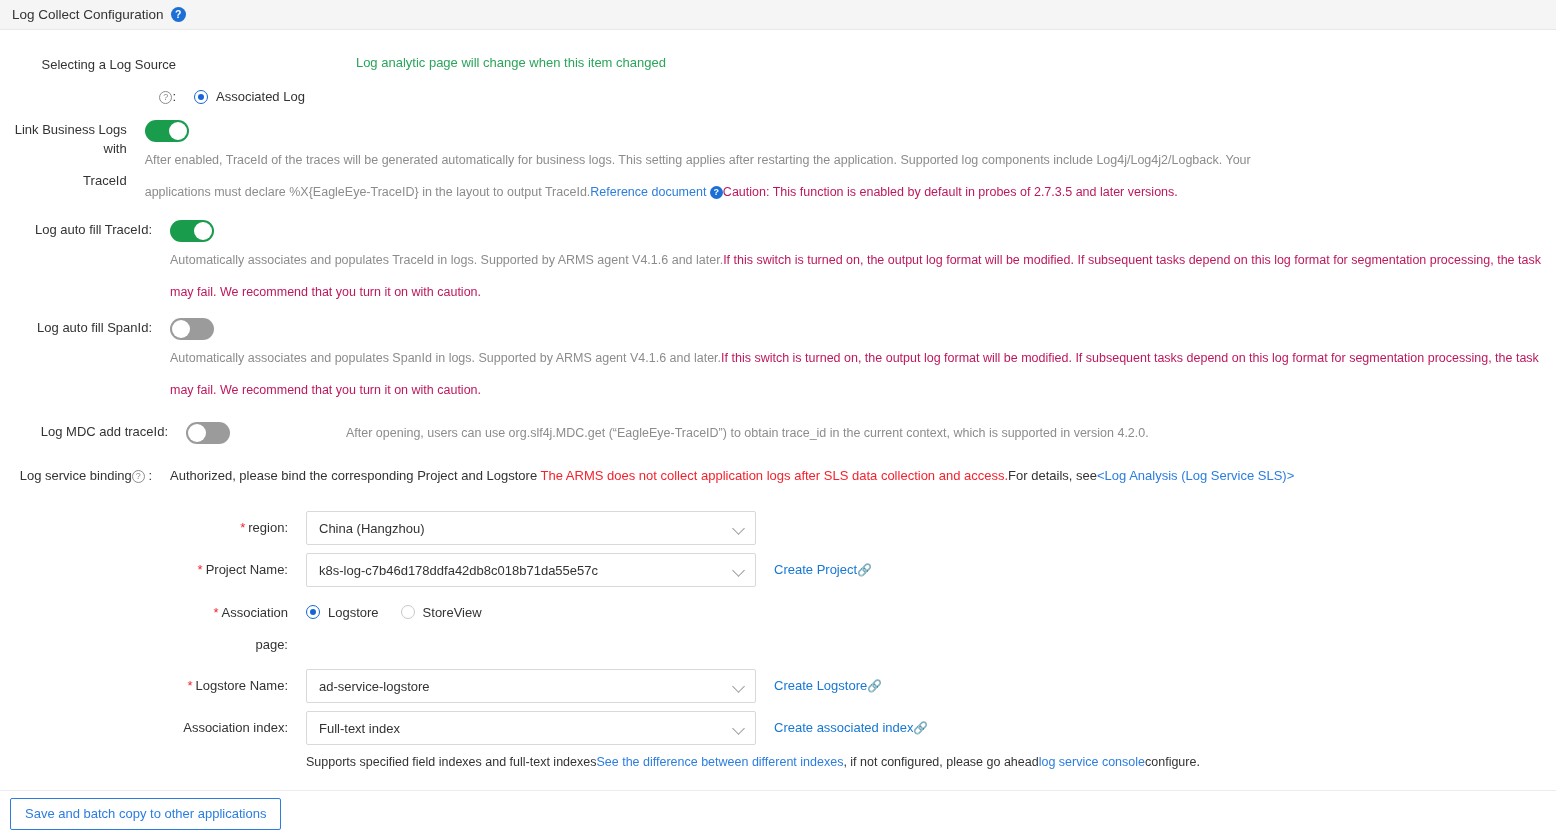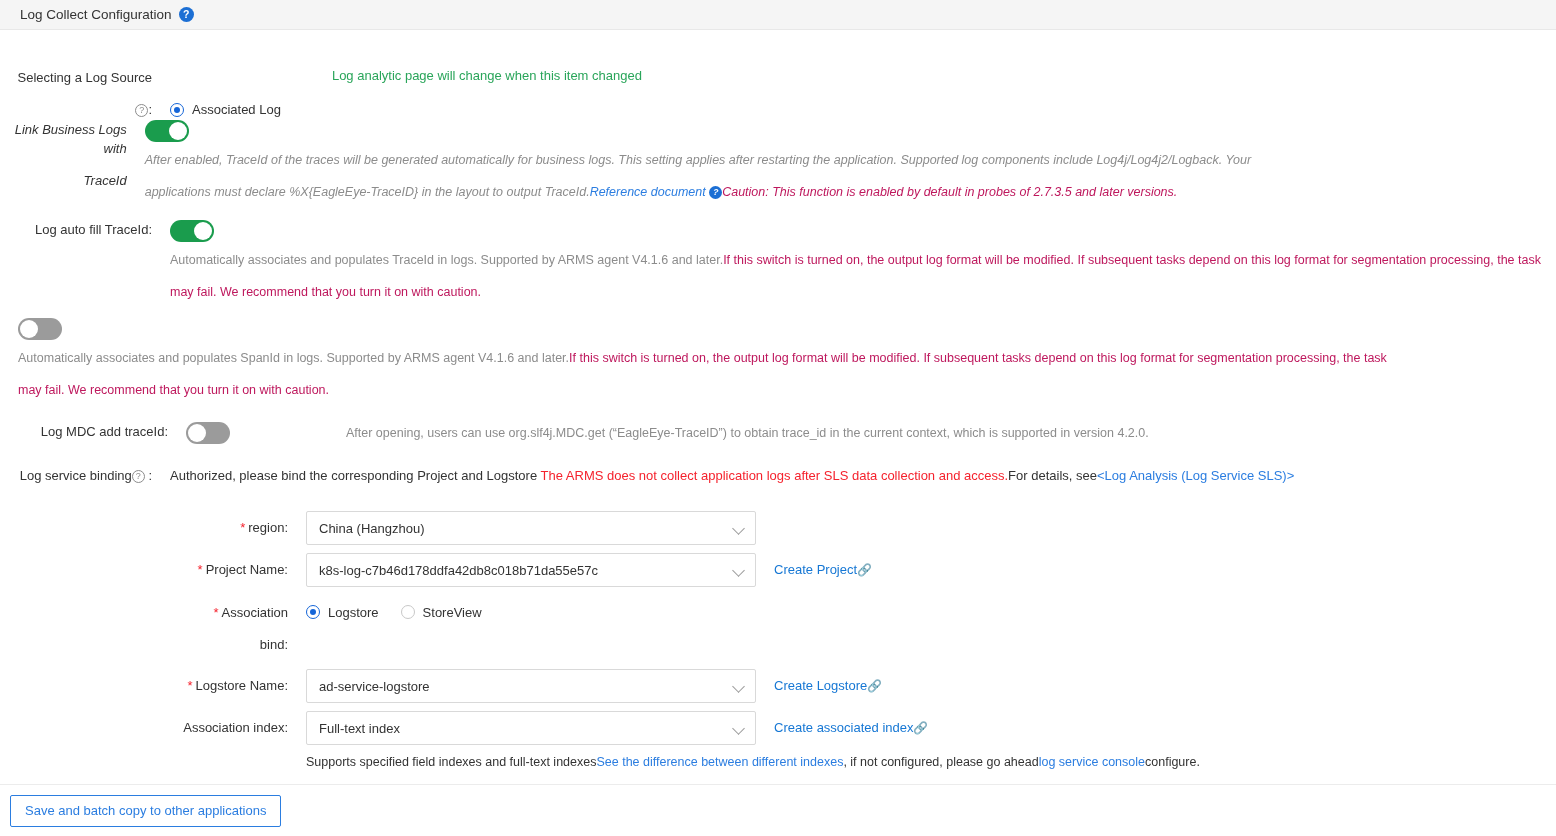--- a/index.html
+++ b/index.html
@@ -13,21 +13,21 @@
   }
   .page { position: relative; width: 1556px; height: 836px; }
 
   
   .header {
     height: 30px;
     background: #f5f5f5;
     border-bottom: 1px solid #e8e8e8;
     display: flex;
     align-items: center;
-    padding-left: 20px;
+    padding-left: 12px;
     gap: 7px;
   }
   .header-title { font-size: 13.5px; color: #333; }
   .help-badge {
     width: 15px; height: 15px; border-radius: 50%;
     background: #1c6fd4; color: #fff;
     font-size: 10.5px; font-weight: bold;
     display: flex; align-items: center; justify-content: center;
     line-height: 1; cursor: pointer;
   }
@@ -107,21 +107,21 @@
   .chain { font-size: 12px; }
 
   .hint {
     position: absolute;
     font-size: 12.5px; color: #333;
   }
   .hint .link { color: #2b7de0; cursor: pointer; }
 
   
   .footer {
-    position: absolute; left: 0; bottom: 0; width: 1556px; height: 52px;
+    position: absolute; left: 0; bottom: 0; width: 1556px; height: 46px;
     background: #fff; border-top: 1px solid #ececec;
     display: flex; align-items: center; padding-left: 10px;
   }
   .btn-outline {
     height: 32px; padding: 0 14px;
     border: 1px solid #2b7de0; border-radius: 2px;
     background: #fff; color: #2b7de0; font-size: 13px;
     display: flex; align-items: center; cursor: pointer;
     font-family: "Liberation Sans", sans-serif;
   }
@@ -136,37 +136,37 @@
 </head>
 <body>
 
 <div class="page">
 
   <div class="header">
     <span class="header-title">Log Collect Configuration</span>
     <span class="help-badge">?</span>
   </div>
 
-  <div class="row" style="left:0; top:68px;">
+  <div class="row" style="left:0; top:55px;padding-left:24px;">
     <div class="lbl">
       <div>Selecting a Log Source</div>
       <div style="margin-top:13px;">
         <span class="q-circle">?</span><span>:</span>
       </div>
     </div>
     <div class="field" style="margin-left:18px;margin-top:34px;">
       <div class="radio-wrap">
         <span class="radio checked"></span>
         <span class="radio-label">Associated Log</span>
       </div>
     </div>
     <div class="grn" style="margin-left:51px; line-height:16px;">Log analytic page will change when this item changed</div>
   </div>
 
-  <div class="row" style="left:0; top:120px; width:1300px;font-style:italic;">
+  <div class="row" style="left:0; top:120px; width:1300px;">
     <div class="lbl">
       <div>Link Business Logs with</div>
       <div style="margin-top:13px;">TraceId</div>
     </div>
     <div class="field" style="margin-left:18px; width:1386px;">
       <div class="switch on">
         <span class="knob"></span>
       </div>
       <div class="desc" style="line-height:32px; margin-top:2px;">
         <span>After enabled, TraceId of the traces will be generated automatically for business logs. This setting applies after restarting the application. Supported log components include Log4j/Log4j2/Logback. Your applications must declare %X{EagleEye-TraceID} in the layout to output TraceId.</span><span class="link">Reference document</span>
@@ -181,20 +181,21 @@
       <div class="switch on">
         <span class="knob"></span>
       </div>
       <div class="desc" style="margin-top:2px;">
         <span>Automatically associates and populates TraceId in logs. Supported by ARMS agent V4.1.6 and later.</span><span class="red">If this switch is turned on, the output log format will be modified. If subsequent tasks depend on this log format for segmentation processing, the task may fail. We recommend that you turn it on with caution.</span>
       </div>
     </div>
   </div>
 
   <div class="row" style="left:0; top:318px; width:1556px;">
+    <div class="lbl">Log auto fill SpanId:</div>
     <div class="field" style="margin-left:18px; width:1386px;">
       <div class="switch off">
         <span class="knob"></span>
       </div>
       <div class="desc" style="margin-top:2px;">
         <span>Automatically associates and populates SpanId in logs. Supported by ARMS agent V4.1.6 and later.</span><span class="red">If this switch is turned on, the output log format will be modified. If subsequent tasks depend on this log format for segmentation processing, the task may fail. We recommend that you turn it on with caution.</span>
       </div>
     </div>
   </div>
 
@@ -237,21 +238,21 @@
       <span class="caret"></span>
     </div>
     <div class="side-link">
       <span>Create Project</span><span class="chain">🔗</span>
     </div>
   </div>
 
   <div class="row" style="left:0; top:603px;">
     <div class="lbl" style="width:288px;">
       <div><span class="req">*</span><span>Association</span></div>
-      <div style="margin-top:13px;">bind:</div>
+      <div style="margin-top:13px;">page:</div>
     </div>
     <div class="field" style="margin-left:18px; display:flex; align-items:center; gap:22px; height:18px;">
       <div class="radio-wrap">
         <span class="radio checked"></span>
         <span class="radio-label">Logstore</span>
       </div>
       <div class="radio-wrap">
         <span class="radio"></span>
         <span class="radio-label">StoreView</span>
       </div>

